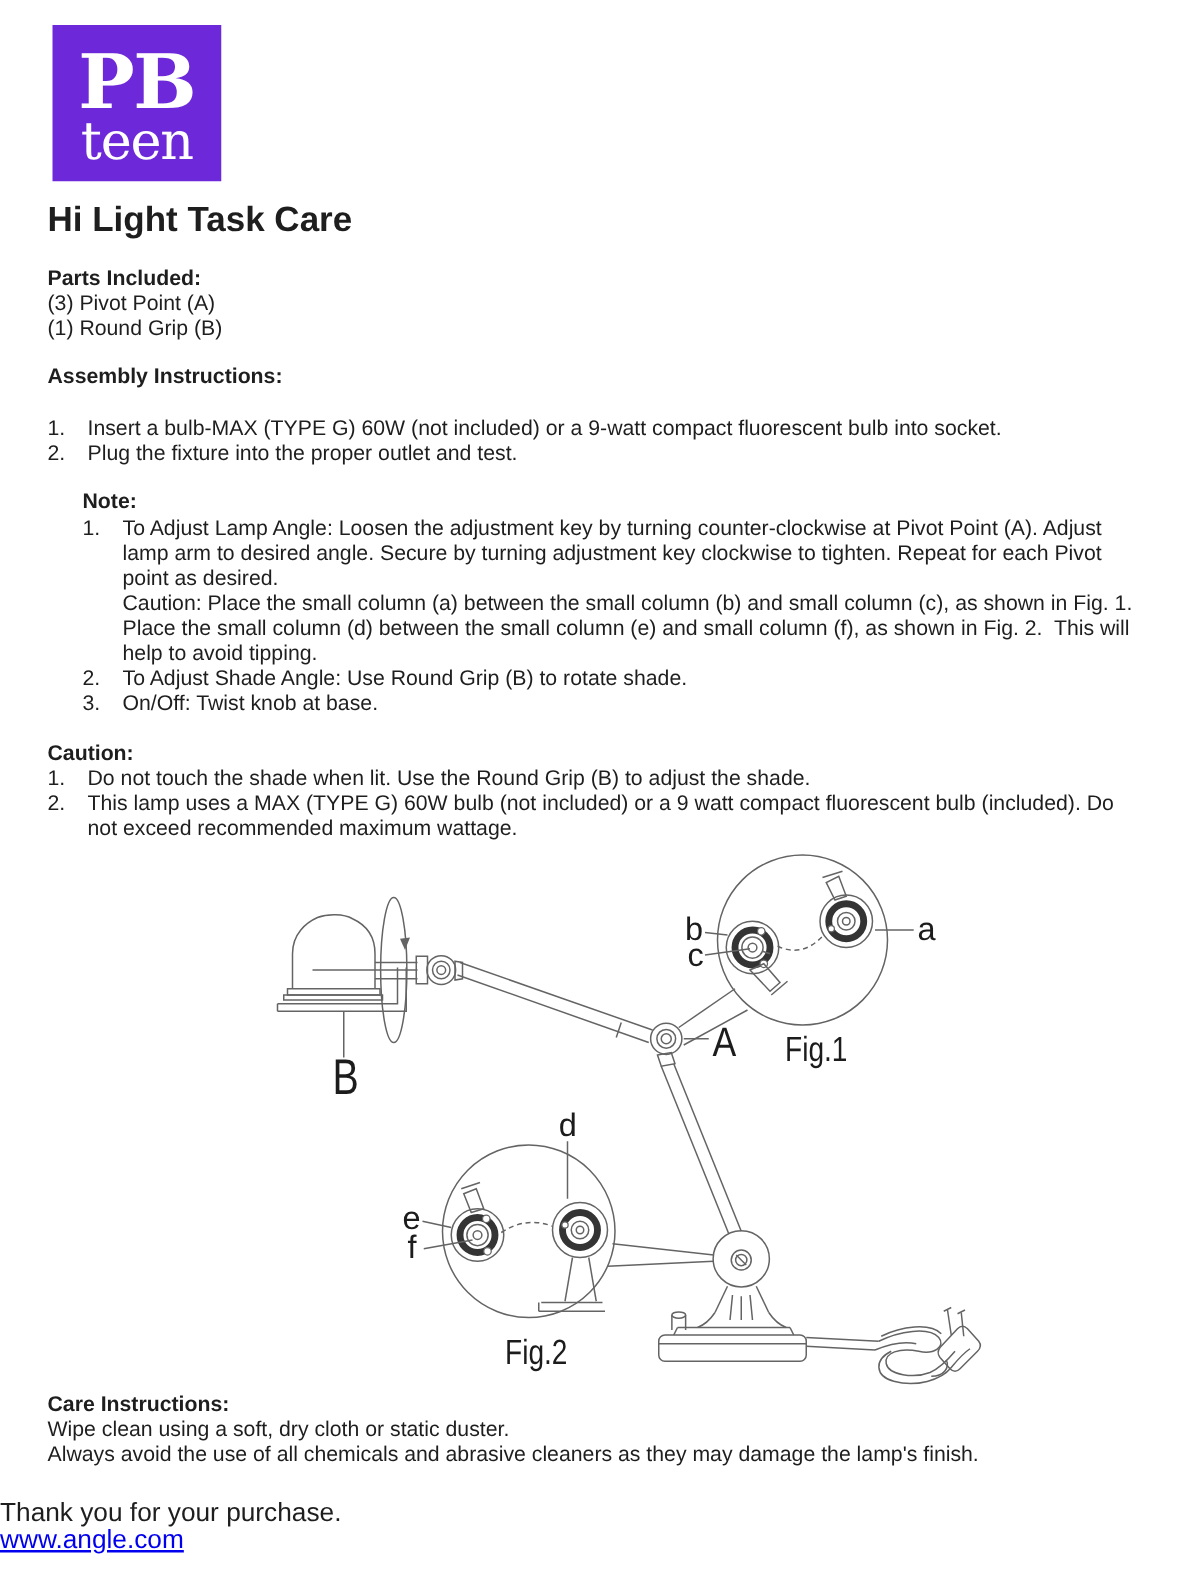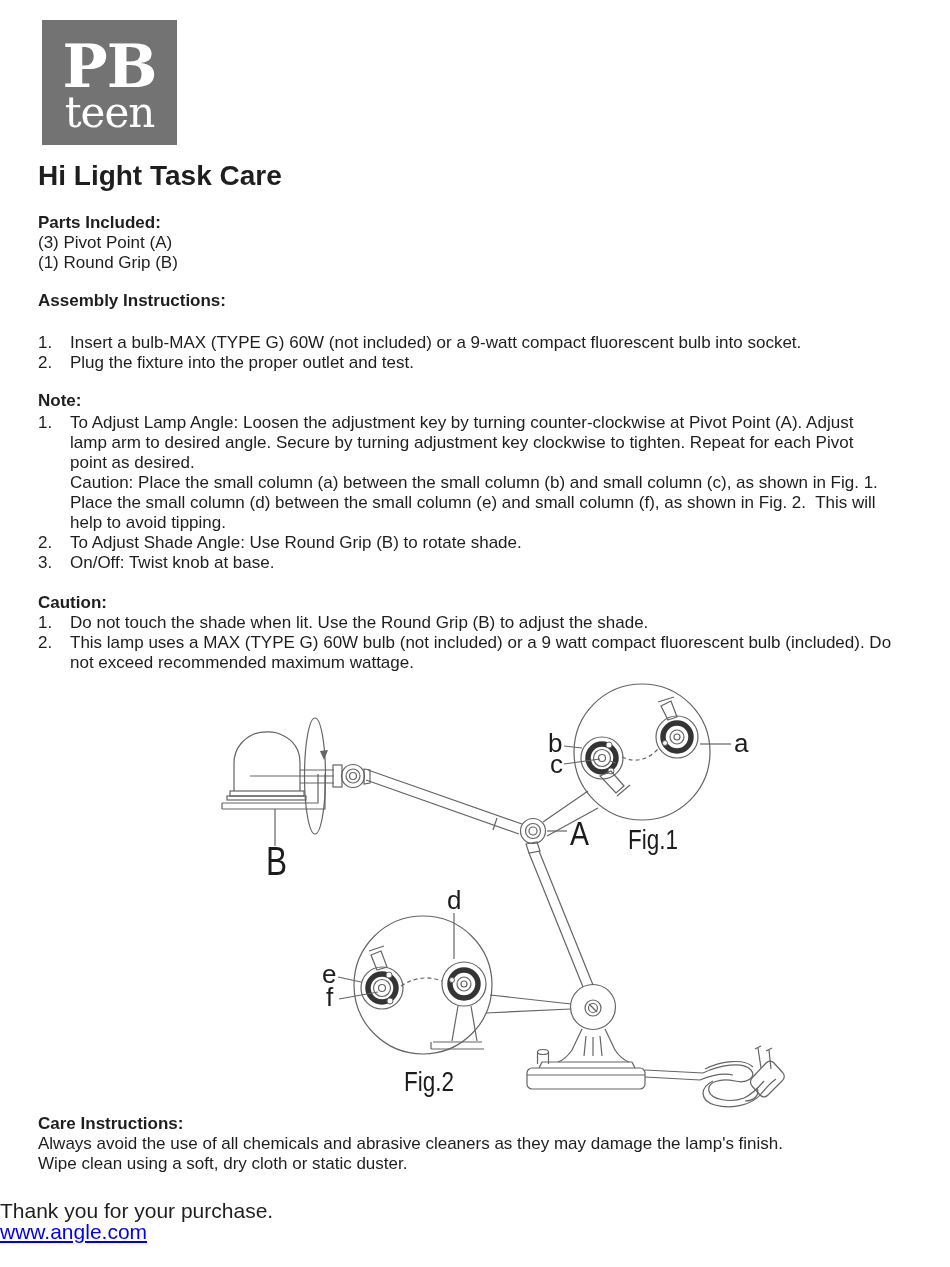--- a/index.html
+++ b/index.html
@@ -7,21 +7,21 @@
     position:relative;
     width:950px;height:1267px;
     background:#ffffff;
     font-family:"Liberation Sans", sans-serif;
     color:#1e1e1e;
     overflow:hidden;
   }
   
   .logo{
     position:absolute;left:42px;top:20px;width:135px;height:125px;
-    background:#737373;color:#ffffff;
+    background:#6d28d9;color:#ffffff;
   }
   .logo .pb{
     position:absolute;top:16px;left:0;right:0;text-align:center;
     font-family:"DejaVu Serif", serif;font-weight:bold;
     font-size:60px;line-height:60px;letter-spacing:-1px;
   }
   .logo .teen{
     position:absolute;top:72px;left:0;right:0;text-align:center;
     font-family:"DejaVu Serif", serif;font-weight:normal;
     font-size:42px;line-height:42px;letter-spacing:-1px;
@@ -34,21 +34,21 @@
   
   .sec{position:absolute;left:38px;width:880px;font-size:17px;line-height:20px;}
   .hd{font-weight:bold;}
   .li{display:flex;}
   .li .num{width:32px;flex:0 0 32px;}
   .li .txt{flex:1;white-space:pre-wrap;}
   .plain{white-space:pre-wrap;}
   #sec-parts{top:213px;}
   #sec-assembly{top:291px;}
   #sec-assembly .list{margin-top:22px;}
-  #sec-note{top:391px;}
+  #sec-note{top:391px;margin-left:28px;}
   #sec-note .list{margin-top:2px;}
   #sec-caution{top:593px;}
   #sec-caution .list{margin-top:0px;}
   #sec-care{top:1114px;}
   
   #footer{
     position:absolute;left:0;top:1200px;width:882px;text-align:left;
     font-size:21px;line-height:21px;
   }
   #footer a{text-decoration:underline;}
@@ -283,22 +283,22 @@
       <path class="ln" d="M 752 1078 L 766 1063 Q 770 1059 774 1063 L 783 1073 Q 786 1077 782 1081 L 768 1095 Q 764 1099 760 1095 L 752 1086 Q 749 1082 752 1078 Z"></path>
       <line class="ln" x1="761" y1="1068" x2="758" y2="1048"></line>
       <line class="ln" x1="755" y1="1049" x2="761" y2="1046"></line>
       <line class="ln" x1="771" y1="1069" x2="769" y2="1050"></line>
       <line class="ln" x1="766" y1="1051" x2="772" y2="1048"></line>
     </g>
   </svg>
 
   <div class="sec" id="sec-care">
     <div class="hd">Care Instructions:</div>
+    <div class="plain">Wipe clean using a soft, dry cloth or static duster.</div>
     <div class="plain">Always avoid the use of all chemicals and abrasive cleaners as they may damage the lamp's finish.</div>
-    <div class="plain">Wipe clean using a soft, dry cloth or static duster.</div>
   </div>
 
   <div id="footer">
     <div>Thank you for your purchase.</div>
     <div><a href="#" id="site-link" style="color: rgb(0, 0, 238);">www.angle.com</a></div>
   </div>
 
 </div>
 
 </body></html>

